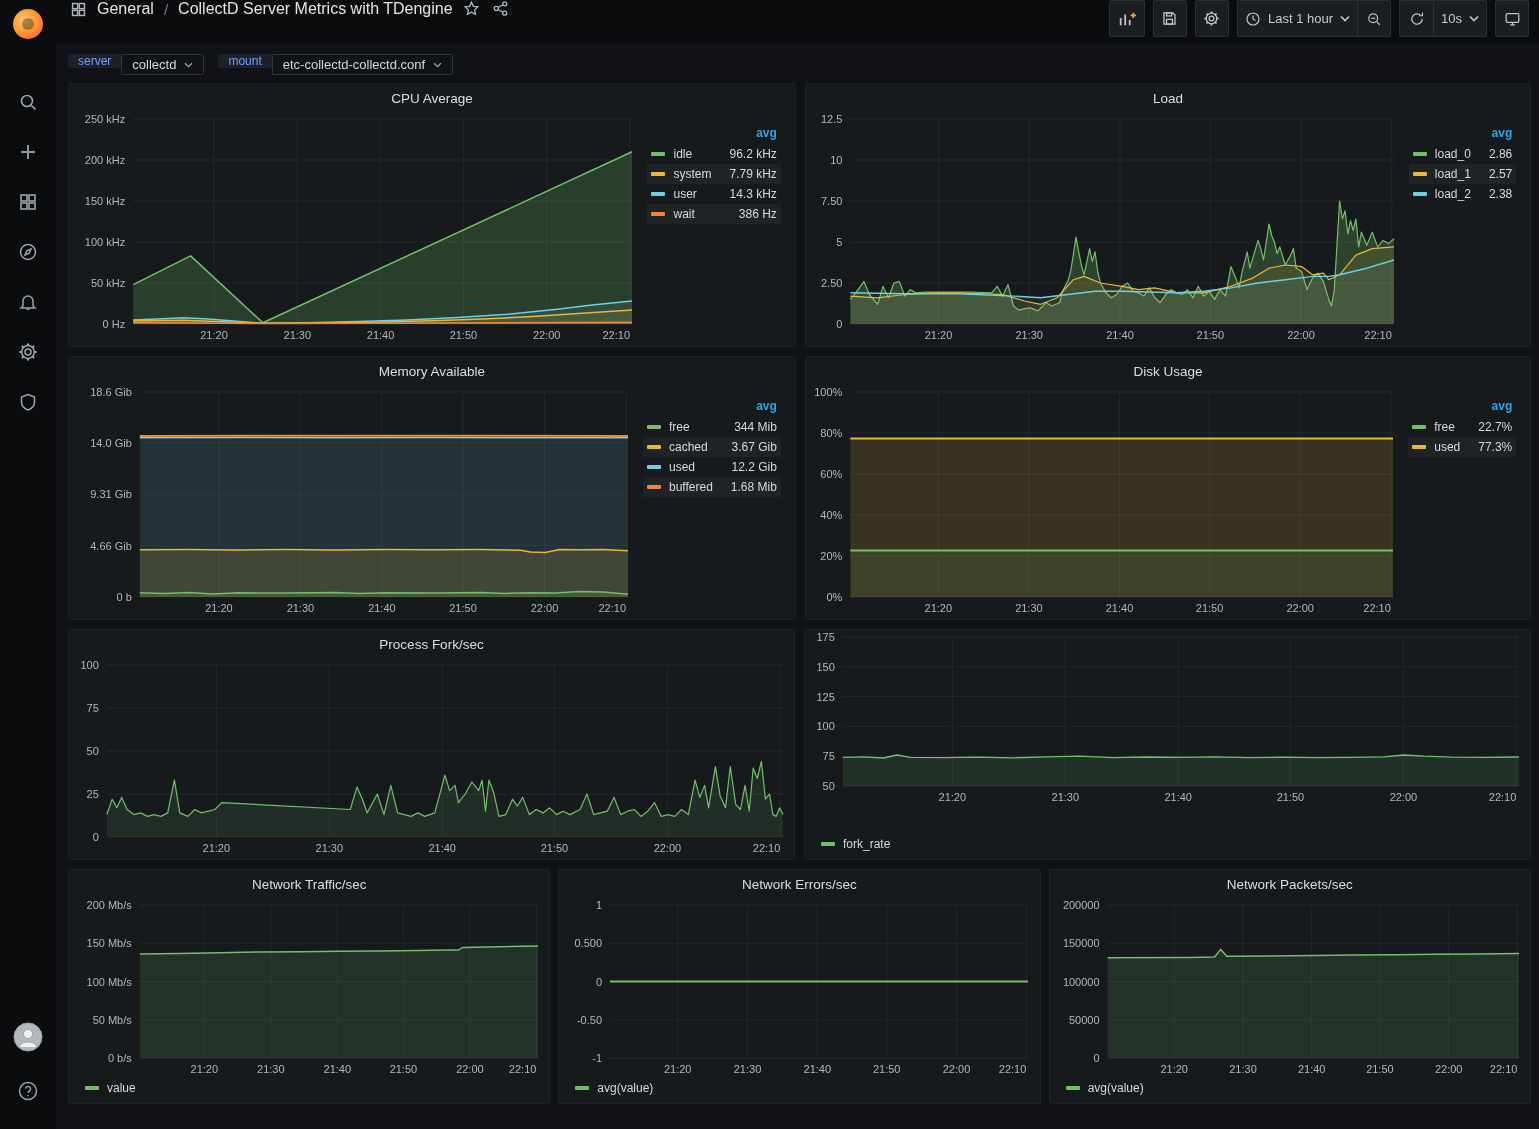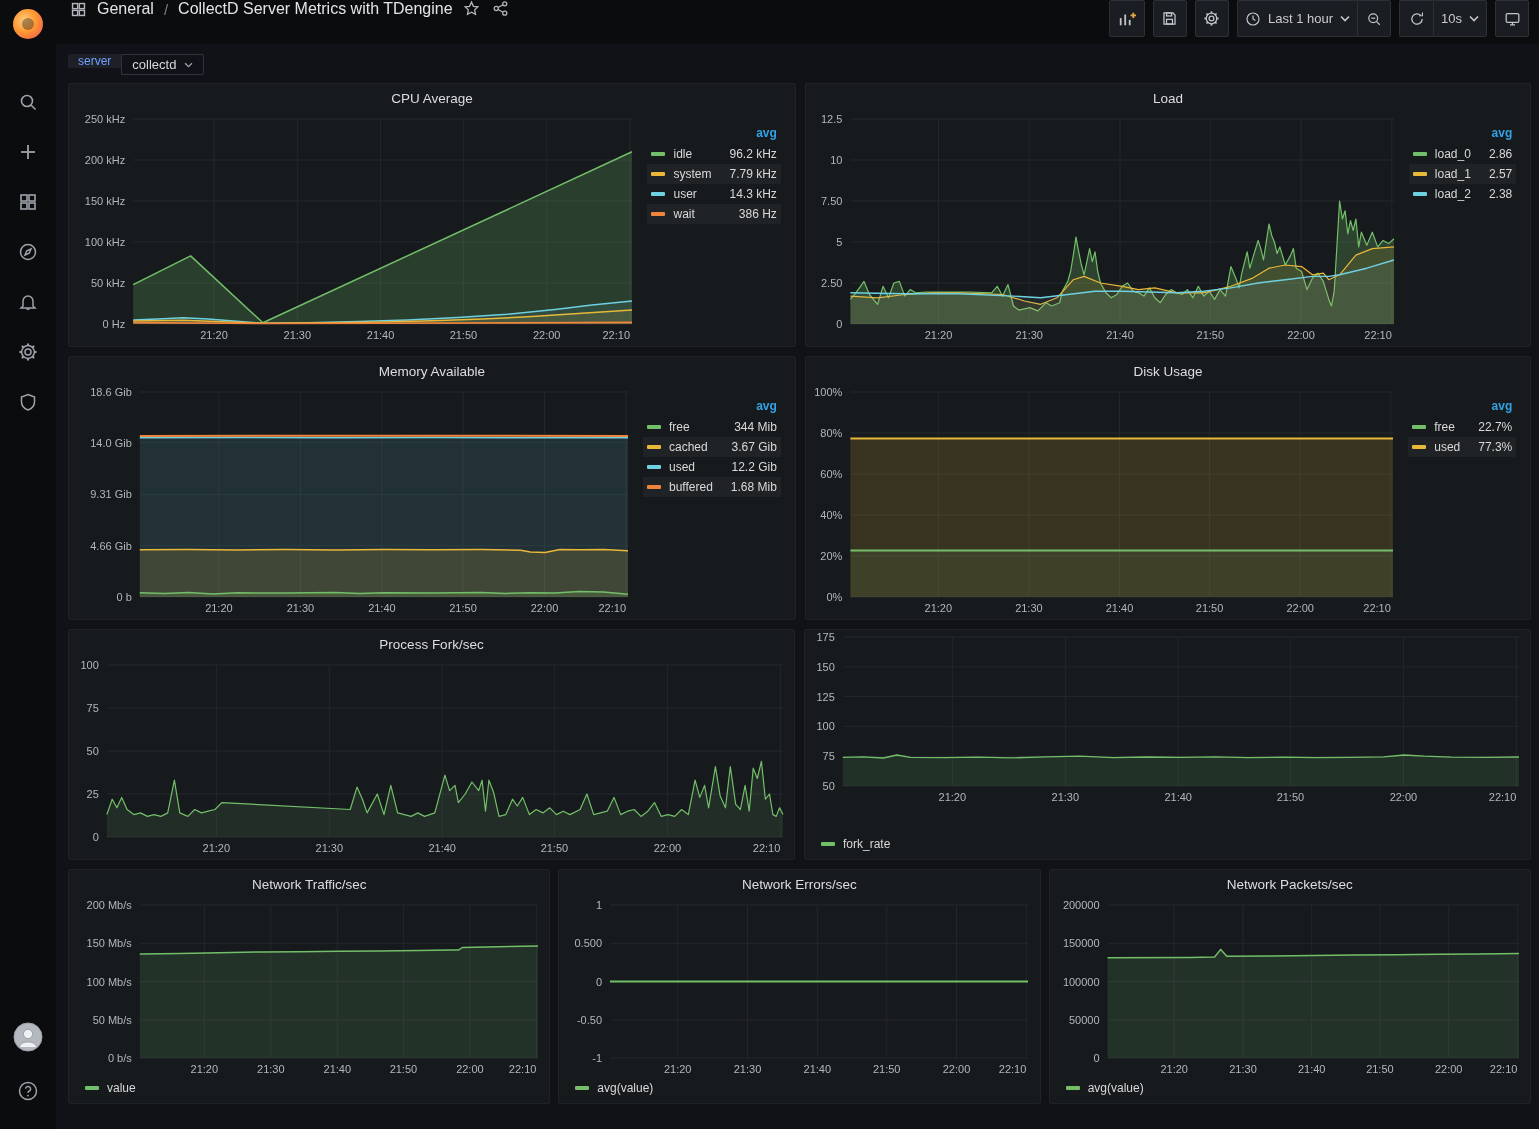--- a/index.html
+++ b/index.html
@@ -253,20 +253,29 @@
         </svg>
     </div>
   </div>
 </header>
 
 <div class="vars">
   <div class="var-pill">
     <span class="var-label">server</span>
     <span class="var-value">
       <span>collectd</span>
+      <svg width="9" height="6" viewBox="0 0 10 7" fill="none" stroke-width="1.5">
+          <path d="M1 1.5 L5 5.5 L9 1.5"></path>
+        </svg>
+    </span>
+  </div>
+  <div class="var-pill">
+    <span class="var-label">mount</span>
+    <span class="var-value">
+      <span>etc-collectd-collectd.conf</span>
       <svg width="9" height="6" viewBox="0 0 10 7" fill="none" stroke-width="1.5">
           <path d="M1 1.5 L5 5.5 L9 1.5"></path>
         </svg>
     </span>
   </div>
 </div>
 
 <main class="dash">
   <div class="grid2">
     <section class="panel h264">

